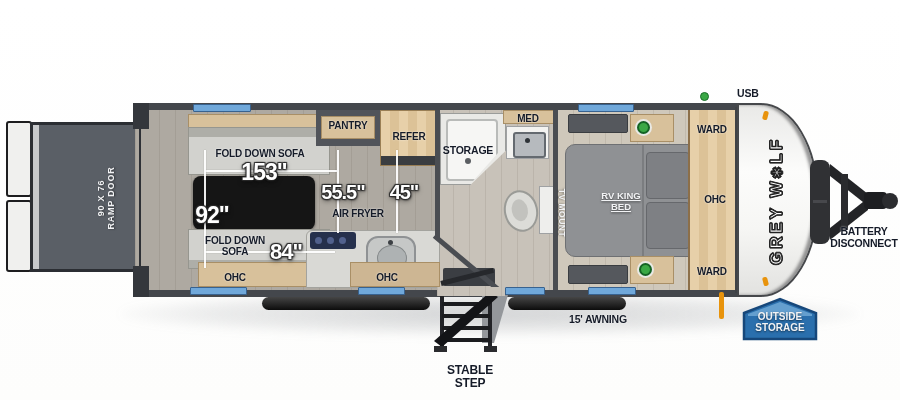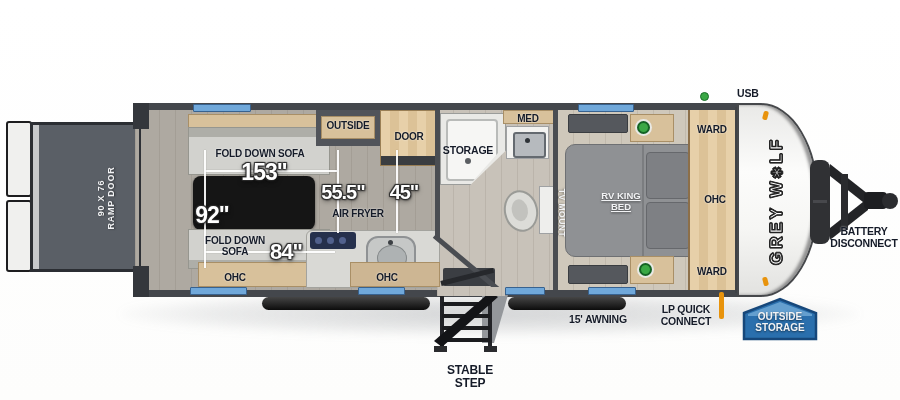--- a/index.html
+++ b/index.html
@@ -77,26 +77,26 @@
   <div class="abs dimline" style="left:396px;top:150px;width:2px;height:83px;z-index:5;"></div>
 
   <div class="abs dim" style="left:229px;top:159px;width:70px;font-size:23px;z-index:6;">153"</div>
   <div class="abs dim" style="left:182px;top:202px;width:60px;font-size:23px;z-index:6;">92"</div>
   <div class="abs dim" style="left:256px;top:239px;width:60px;font-size:22px;z-index:6;">84"</div>
   <div class="abs dim" style="left:313px;top:181px;width:60px;font-size:20px;z-index:6;">55.5"</div>
   <div class="abs dim" style="left:379px;top:181px;width:50px;font-size:20px;z-index:6;">45"</div>
 
   <div class="abs" style="left:316px;top:110px;width:64px;height:36px;background:#51545a;z-index:2;"></div>
   <div class="abs tan" style="left:321px;top:116px;width:54px;height:23px;z-index:2;"></div>
-  <div class="abs lbl" style="left:323px;top:120px;width:50px;z-index:6;">OUTSIDE</div>
+  <div class="abs lbl" style="left:323px;top:120px;width:50px;z-index:6;">PANTRY</div>
 
   <div class="abs wood" style="left:380px;top:110px;width:58px;height:56px;border:1px solid #9a7f55;z-index:2;">
     <div style="position:absolute;bottom:0;width:100%;height:9px;background:#3a3d41;"></div>
   </div>
-  <div class="abs lbl" style="left:384px;top:131px;width:50px;z-index:6;">DOOR</div>
+  <div class="abs lbl" style="left:384px;top:131px;width:50px;z-index:6;">REFER</div>
 
   <div class="abs lbl" style="left:330px;top:208px;width:56px;z-index:6;">AIR FRYER</div>
 
   <div class="abs" style="left:306px;top:230px;width:134px;height:58px;background:#d9d9d5;border:1px solid #a3a39e;border-radius:6px 6px 0 0;z-index:2;"></div>
   <div class="abs" style="left:310px;top:232px;width:46px;height:17px;background:#25304c;border-radius:3px;z-index:3;">
     <div style="position:absolute;left:5px;top:5px;width:7px;height:7px;border-radius:50%;background:#51618d;"></div>
     <div style="position:absolute;left:17px;top:5px;width:7px;height:7px;border-radius:50%;background:#51618d;"></div>
     <div style="position:absolute;left:29px;top:5px;width:7px;height:7px;border-radius:50%;background:#51618d;"></div>
   </div>
   <div class="abs" style="left:366px;top:236px;width:50px;height:42px;background:#c6c8c7;border:2px solid #8f9294;border-radius:12px;z-index:3;">
@@ -193,21 +193,20 @@
     <rect x="10" y="23" width="48" height="4" fill="#1b1c1f"></rect>
     <rect x="10" y="35" width="48" height="4" fill="#1b1c1f"></rect>
     <rect x="10" y="47" width="48" height="4" fill="#1b1c1f"></rect>
     <polygon points="2,50 58,1 66,6 10,56" fill="#131417"></polygon>
     <rect x="2" y="55" width="13" height="6" fill="#2a2b2e"></rect>
     <rect x="52" y="55" width="13" height="6" fill="#2a2b2e"></rect>
   </svg>
   <div class="abs lbl" style="left:434px;top:364px;width:72px;font-size:12px;z-index:6;">STABLE STEP</div>
 
   <div class="abs" style="left:719px;top:292px;width:5px;height:27px;background:#e8930c;border-radius:2px;z-index:3;"></div>
-  <div class="abs lbl" style="left:655px;top:304px;width:62px;font-size:10.5px;z-index:6;">LP QUICK CONNECT</div>
 
   <svg class="abs" style="left:742px;top:297px;z-index:3;" width="76" height="46" viewBox="0 0 76 46">
     <polygon points="2,16 38,2 74,16 74,42 2,42" fill="#2a6fad" stroke="#16477a" stroke-width="2.5"></polygon>
     <polygon points="6,17 38,5 70,17 70,19 6,19" fill="#7db3dd" opacity="0.7"></polygon>
   </svg>
   <div class="abs lblw" style="left:748px;top:311px;width:64px;font-size:10px;z-index:6;">OUTSIDE STORAGE</div>
 
 </div>
 
 </body></html>

